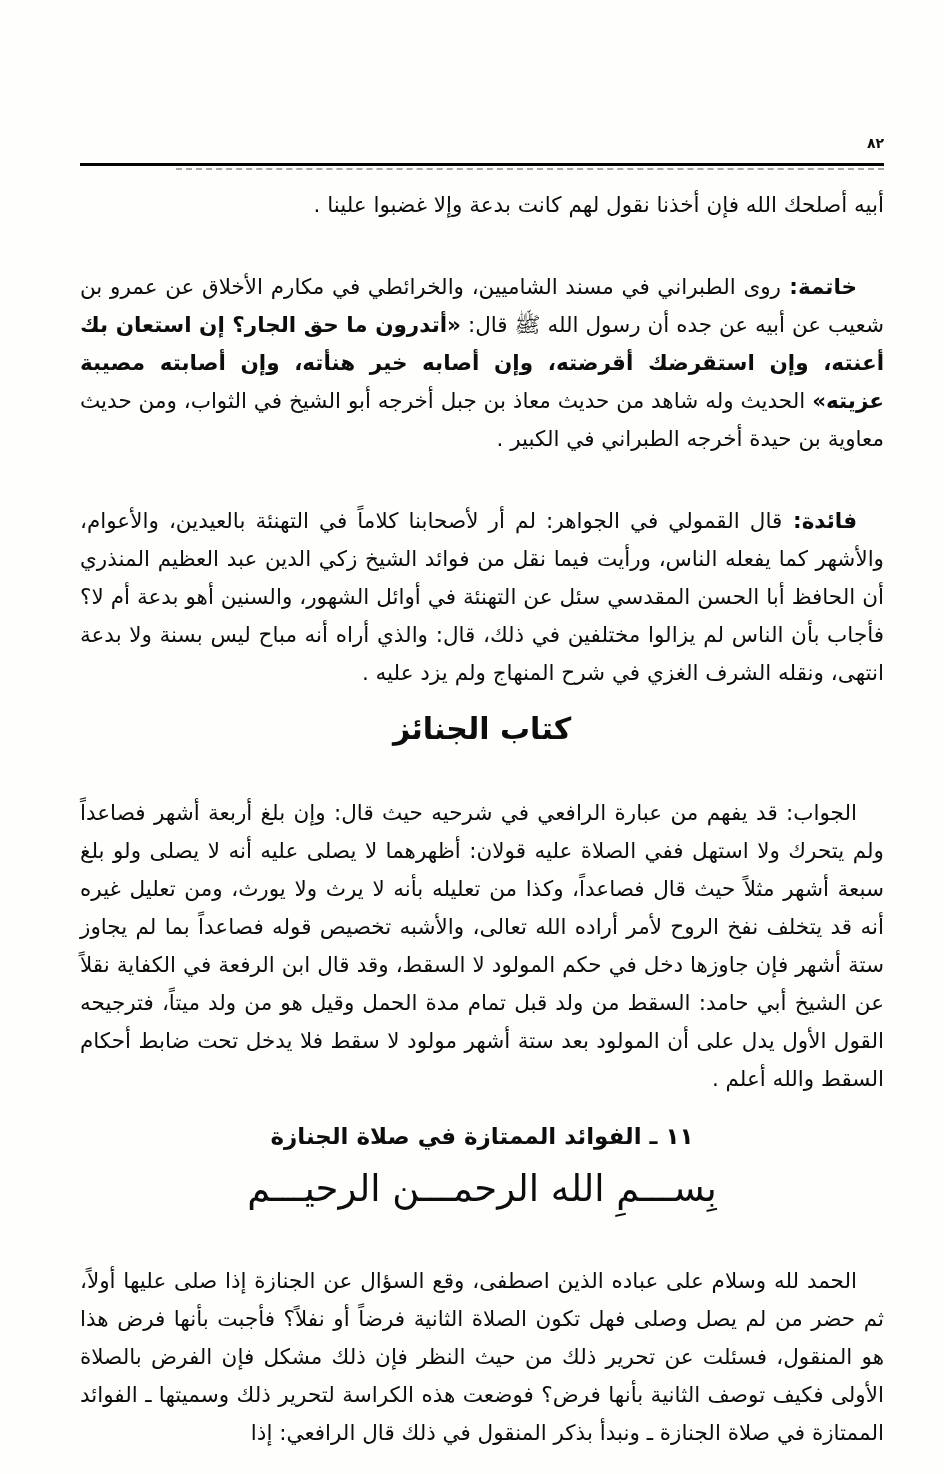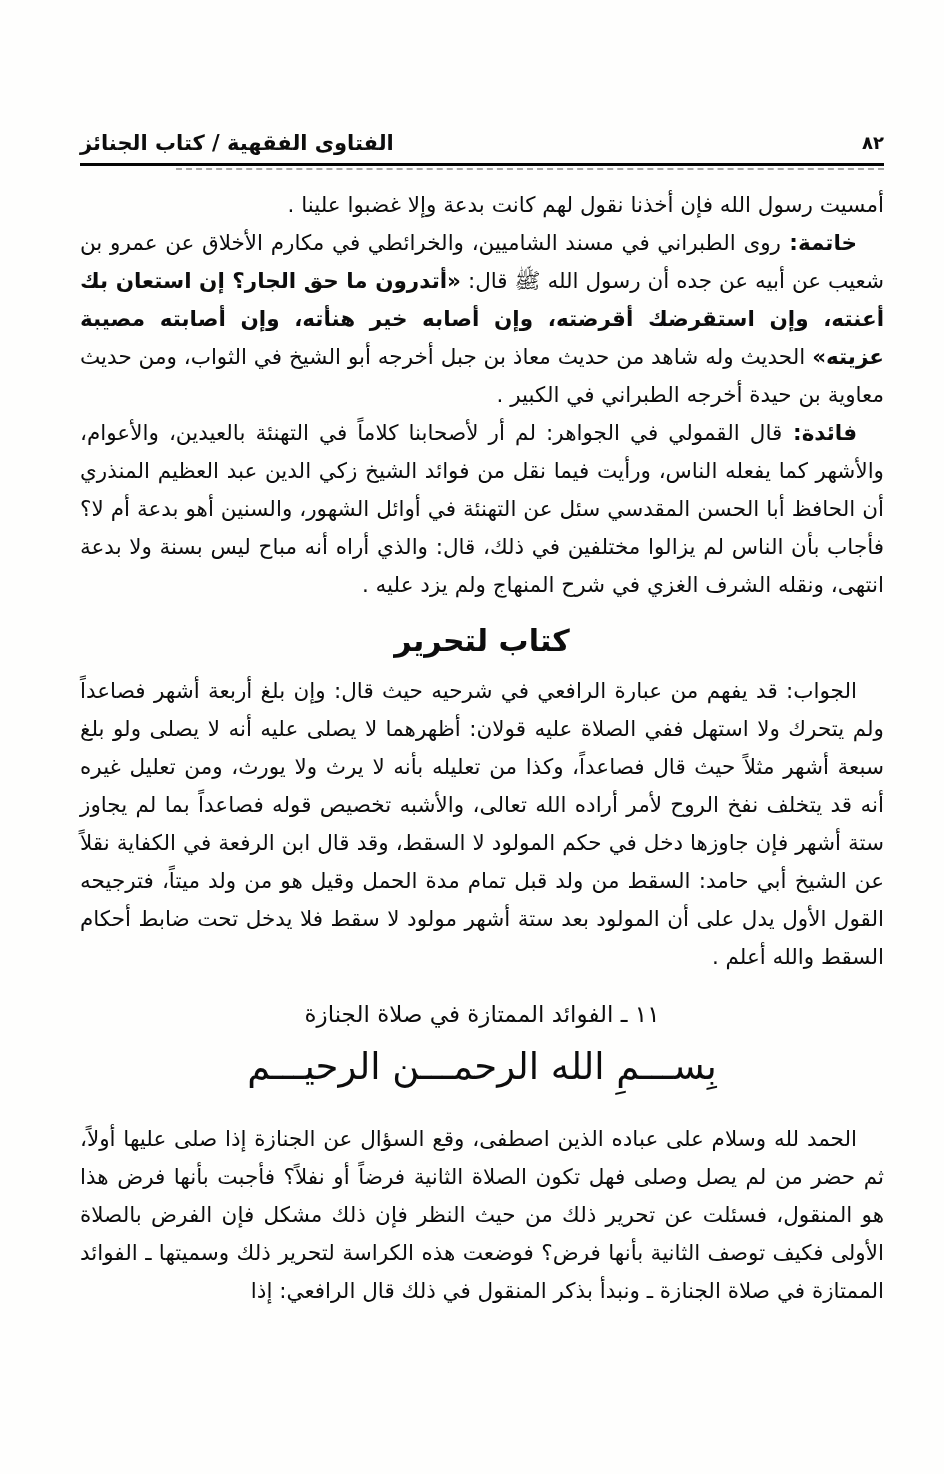--- a/index.html
+++ b/index.html
@@ -23,92 +23,91 @@
   
   .page-header {
     display: flex;
     justify-content: space-between;
     align-items: flex-end;
     font-weight: bold;
     font-size: 21px;
     line-height: 30px;
     margin-bottom: 5px;
   }
-  .page-num { font-size: 18px; letter-spacing: 1px; }
+  .page-num { font-size: 14px; letter-spacing: 1px; }
   .running-title { font-size: 21px; }
   .rule { border-top: 3px solid #050505; height: 0; }
   .rule-dashed {
     border-top: 2px dashed #3a3a3a;
     opacity: .45;
     height: 0;
     width: 88%;
     margin-top: 2px;
   }
   
   .content { margin-top: 16px; }
   p.body {
     margin: 0;
     font-size: 21.5px;
     line-height: 38px;
     text-align: justify;
     text-justify: inter-word;
   }
-  p.indent { text-indent: 27px; }
+  p.indent { text-indent: 27px; margin-top: 44px; }
   .gap-s { margin-top: 7px; }
   .gap-m { margin-top: 10px; }
   .b { font-weight: bold; }
   
   .chapter-title {
     text-align: center;
     font-weight: bold;
     font-size: 30px;
     line-height: 42px;
     margin: 16px 0 10px 0;
   }
   .section-title {
     text-align: center;
-    font-weight: normal;
+    font-weight: bold;
     font-size: 23px;
     line-height: 32px;
     margin: 22px 0 6px 0;
   }
   .basmala {
     text-align: center;
     font-size: 37px;
     line-height: 58px;
     margin: 8px 0 24px 0;
     font-weight: normal;
     letter-spacing: 0.5px;
   }
 </style>
 </head>
 <body>
 
 <div class="page">
 
   <header class="page-header">
     <span class="page-num">٨٢</span>
-    <span class="running-title">الفتاوى الفقهية / كتاب الجنائز</span>
   </header>
   <div class="rule"></div>
   <div class="rule-dashed"></div>
 
   <main class="content">
 
-    <p class="body">أمسيت رسول الله فإن أخذنا نقول لهم كانت بدعة وإلا غضبوا علينا .</p>
+    <p class="body">أبيه أصلحك الله فإن أخذنا نقول لهم كانت بدعة وإلا غضبوا علينا .</p>
 
     <p class="body indent gap-m">
       <span class="b">خاتمة: </span><span>روى الطبراني في مسند الشاميين، والخرائطي في مكارم الأخلاق عن عمرو بن شعيب عن أبيه عن جده أن رسول الله ﷺ قال: </span><span class="b">«أتدرون ما حق الجار؟ إن استعان بك أعنته، وإن استقرضك أقرضته، وإن أصابه خير هنأته، وإن أصابته مصيبة عزيته»</span><span> الحديث وله شاهد من حديث معاذ بن جبل أخرجه أبو الشيخ في الثواب، ومن حديث معاوية بن حيدة أخرجه الطبراني في الكبير .</span>
     </p>
 
     <p class="body indent gap-s">
       <span class="b">فائدة: </span><span>قال القمولي في الجواهر: لم أر لأصحابنا كلاماً في التهنئة بالعيدين، والأعوام، والأشهر كما يفعله الناس، ورأيت فيما نقل من فوائد الشيخ زكي الدين عبد العظيم المنذري أن الحافظ أبا الحسن المقدسي سئل عن التهنئة في أوائل الشهور، والسنين أهو بدعة أم لا؟ فأجاب بأن الناس لم يزالوا مختلفين في ذلك، قال: والذي أراه أنه مباح ليس بسنة ولا بدعة انتهى، ونقله الشرف الغزي في شرح المنهاج ولم يزد عليه .</span>
     </p>
 
-    <h1 class="chapter-title">كتاب لتحرير</h1>
+    <h1 class="chapter-title">كتاب الجنائز</h1>
 
 
     <p class="body indent gap-s">الجواب: قد يفهم من عبارة الرافعي في شرحيه حيث قال: وإن بلغ أربعة أشهر فصاعداً ولم يتحرك ولا استهل ففي الصلاة عليه قولان: أظهرهما لا يصلى عليه أنه لا يصلى ولو بلغ سبعة أشهر مثلاً حيث قال فصاعداً، وكذا من تعليله بأنه لا يرث ولا يورث، ومن تعليل غيره أنه قد يتخلف نفخ الروح لأمر أراده الله تعالى، والأشبه تخصيص قوله فصاعداً بما لم يجاوز ستة أشهر فإن جاوزها دخل في حكم المولود لا السقط، وقد قال ابن الرفعة في الكفاية نقلاً عن الشيخ أبي حامد: السقط من ولد قبل تمام مدة الحمل وقيل هو من ولد ميتاً، فترجيحه القول الأول يدل على أن المولود بعد ستة أشهر مولود لا سقط فلا يدخل تحت ضابط أحكام السقط والله أعلم .</p>
 
     <h2 class="section-title">١١ ـ الفوائد الممتازة في صلاة الجنازة</h2>
 
     <div class="basmala">بِســـمِ الله الرحمـــن الرحيـــم</div>
 
     <p class="body indent">الحمد لله وسلام على عباده الذين اصطفى، وقع السؤال عن الجنازة إذا صلى عليها أولاً، ثم حضر من لم يصل وصلى فهل تكون الصلاة الثانية فرضاً أو نفلاً؟ فأجبت بأنها فرض هذا هو المنقول، فسئلت عن تحرير ذلك من حيث النظر فإن ذلك مشكل فإن الفرض بالصلاة الأولى فكيف توصف الثانية بأنها فرض؟ فوضعت هذه الكراسة لتحرير ذلك وسميتها ـ الفوائد الممتازة في صلاة الجنازة ـ ونبدأ بذكر المنقول في ذلك قال الرافعي: إذا</p>
 

